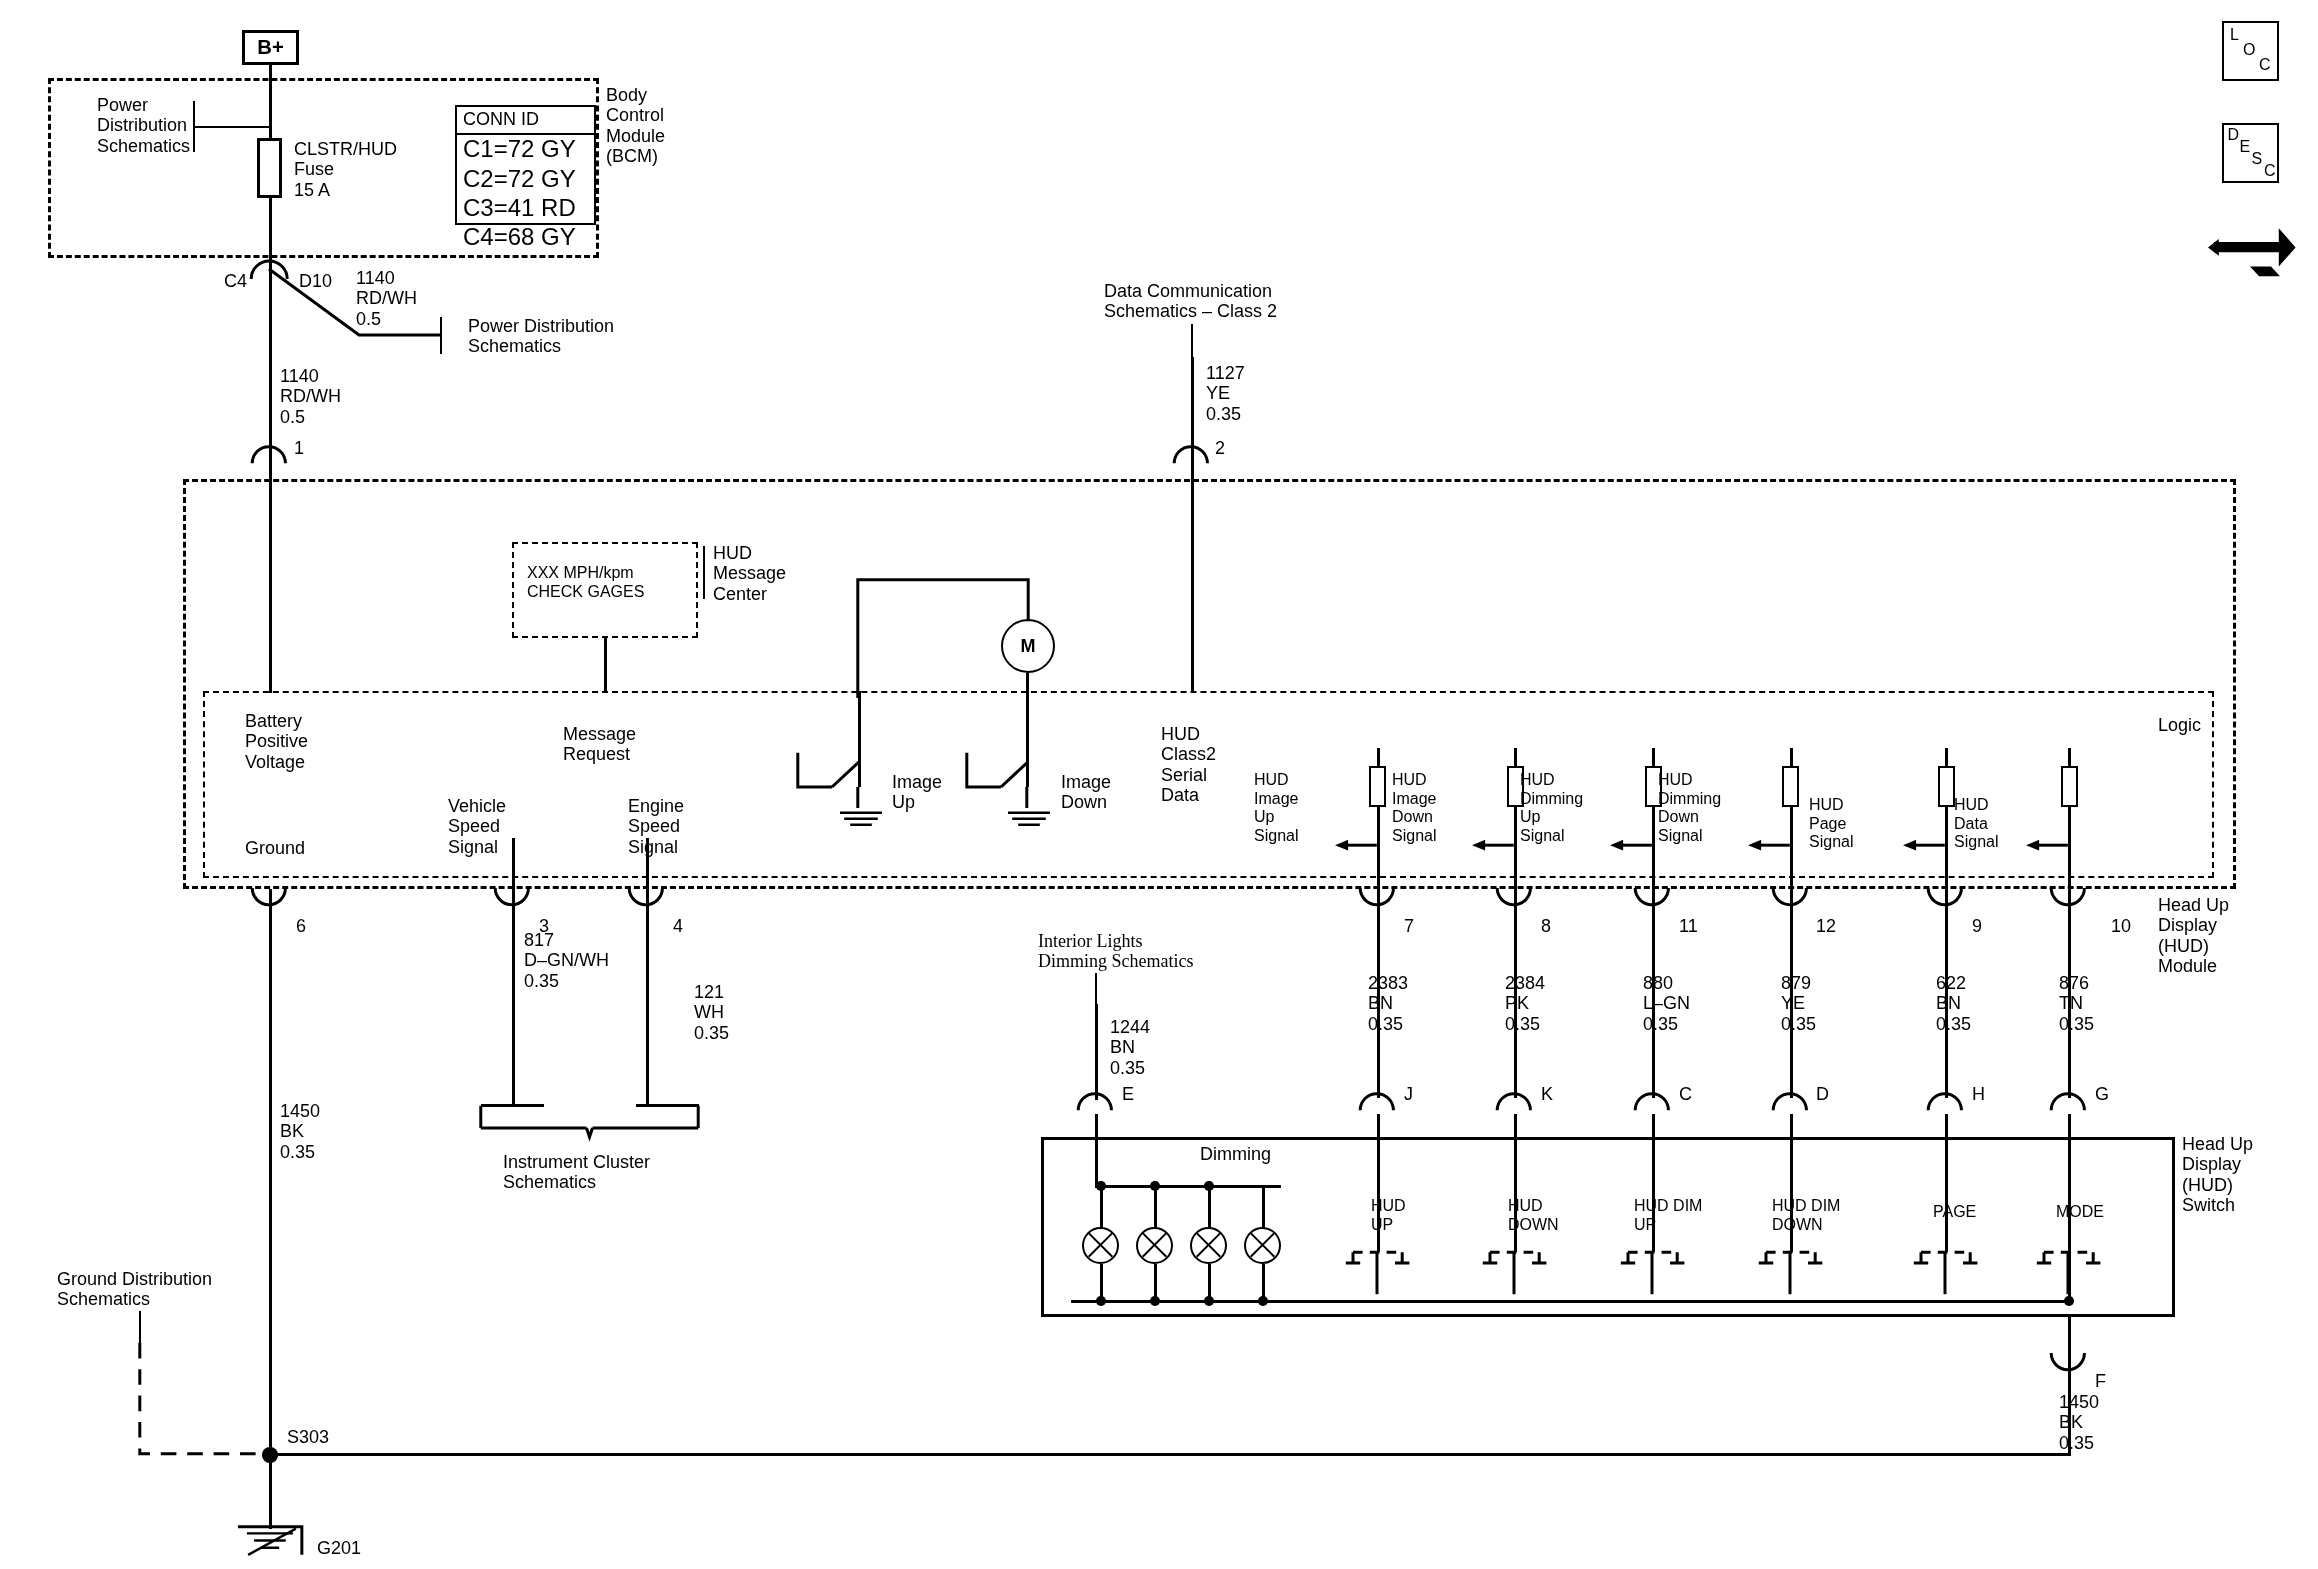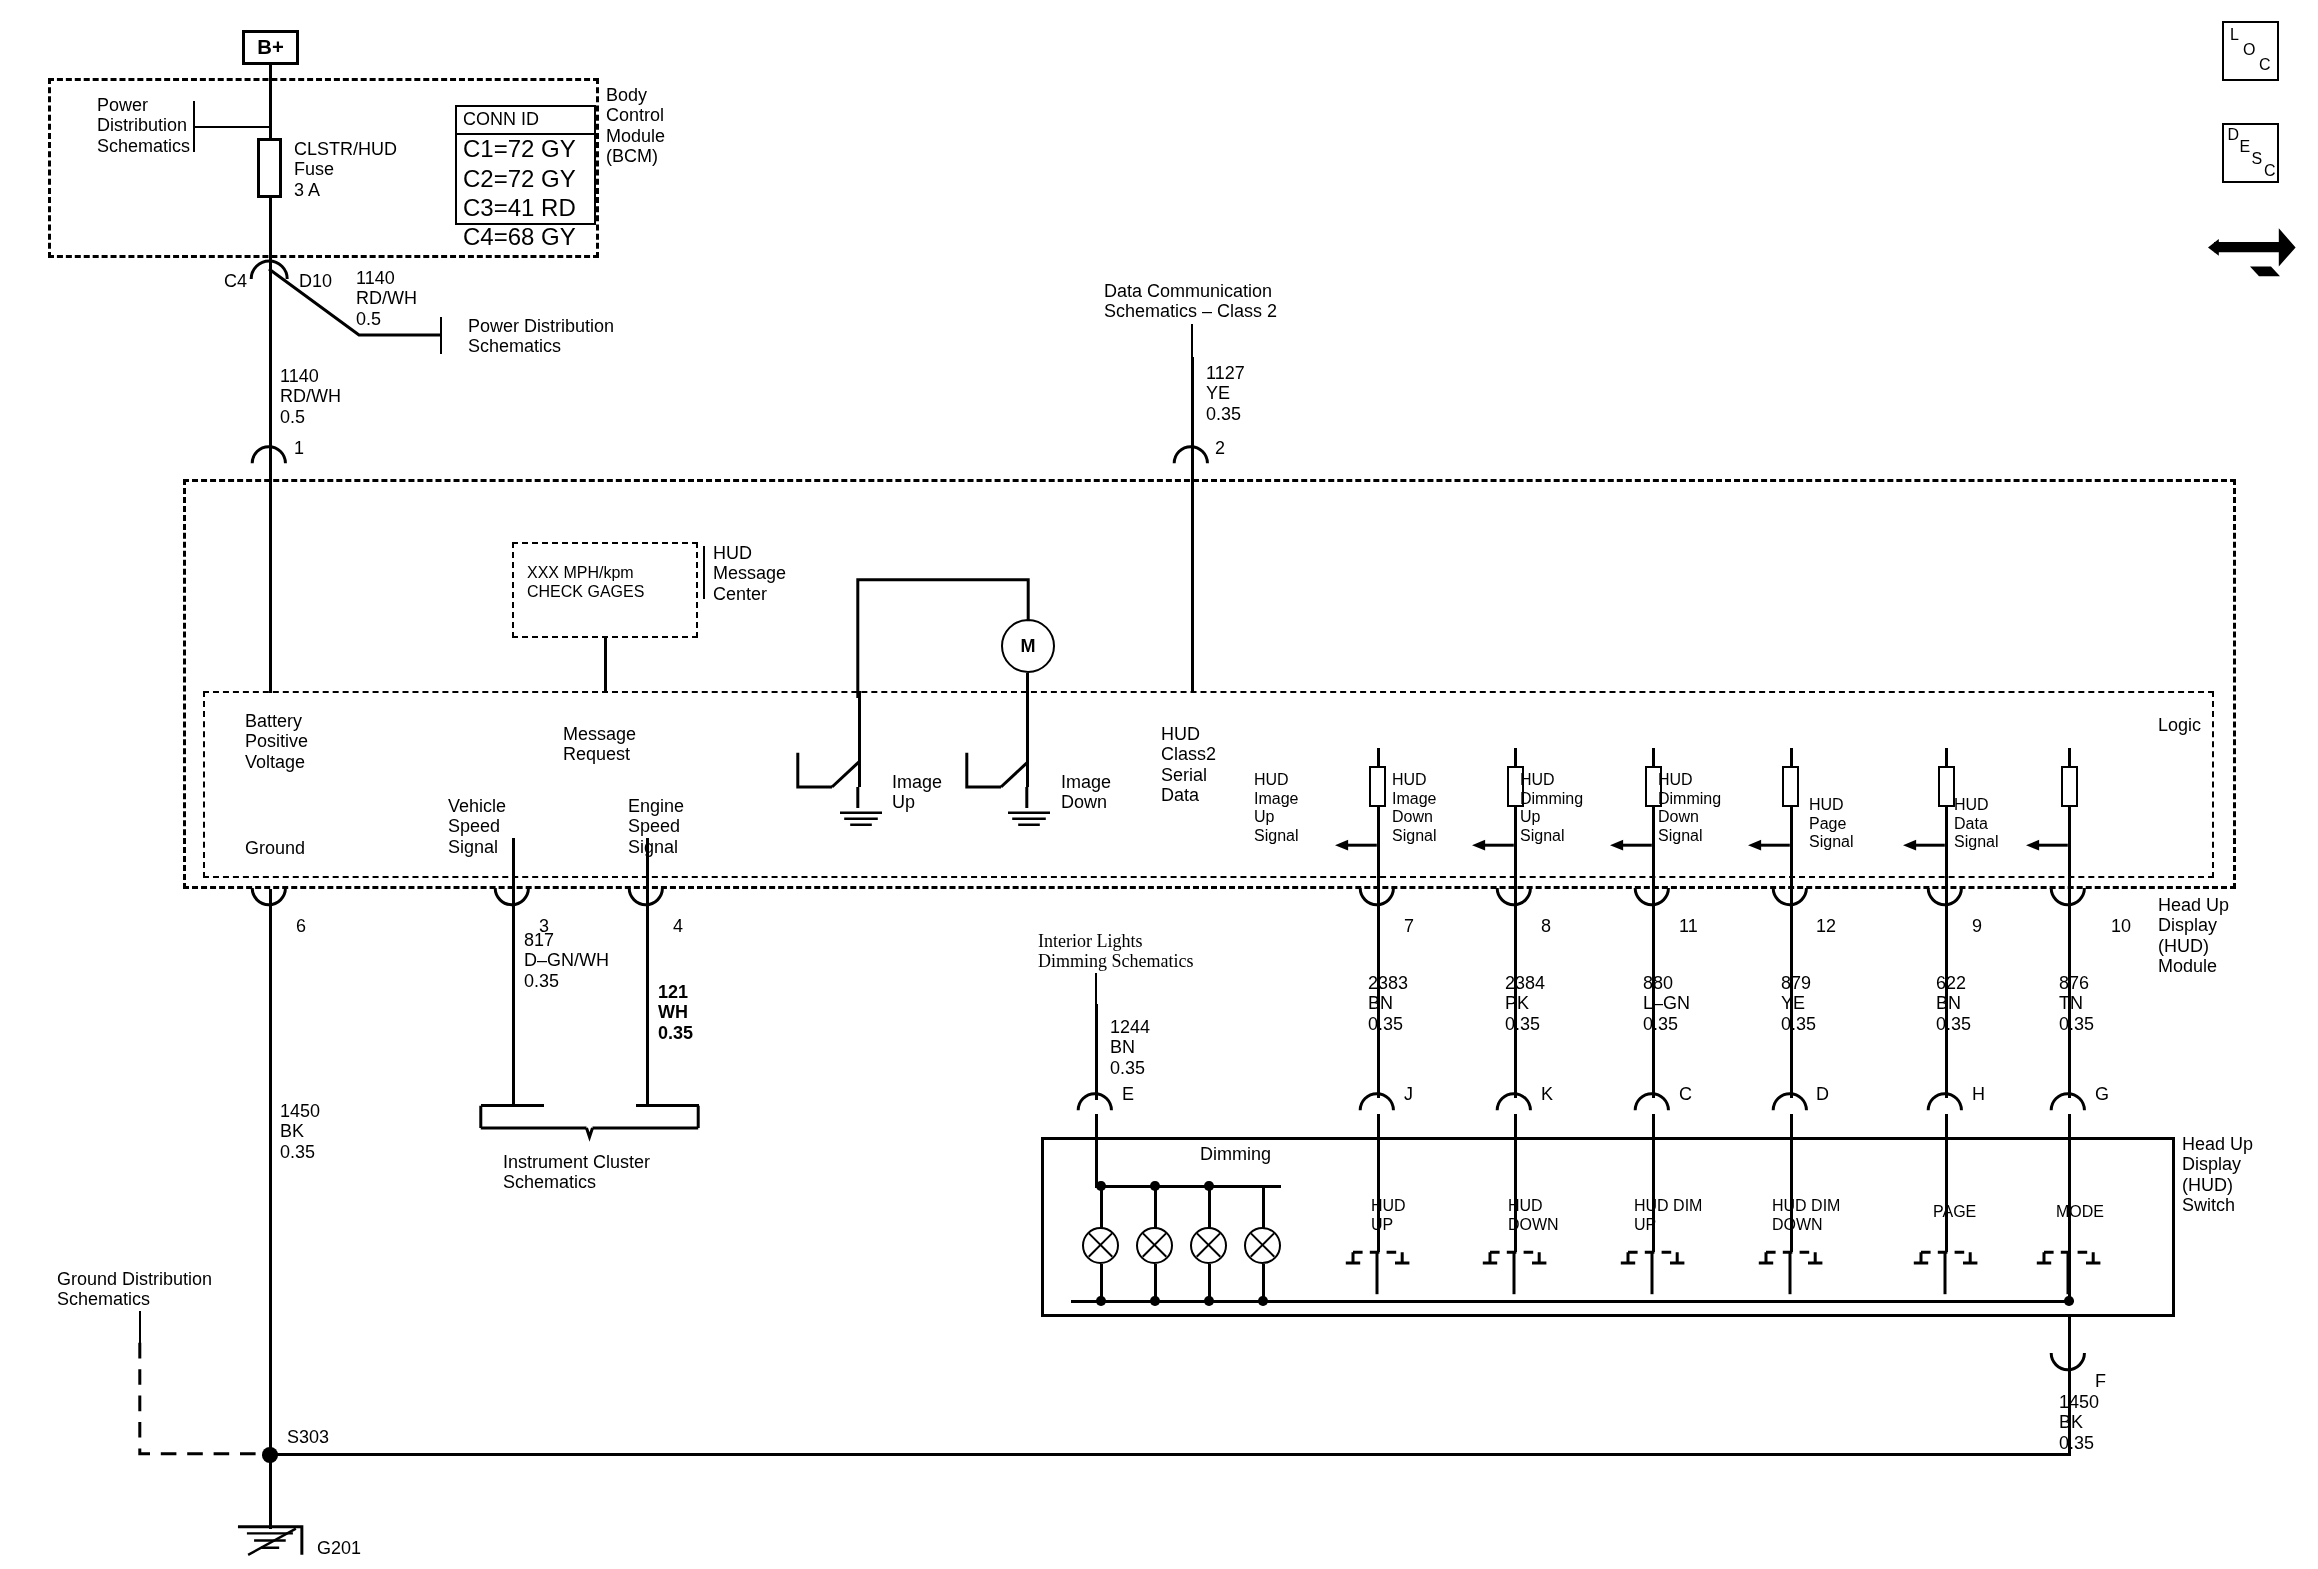--- a/index.html
+++ b/index.html
@@ -44,21 +44,21 @@
   <div class="t" style="left:97px;top:95px;white-space:pre-line;">Power
 Distribution
 Schematics</div>
 
   <div class="vl3" style="left:193px;top:101px;height:51px;"></div>
   <div class="hl3" style="left:193px;top:126px;width:77px;"></div>
 
   <div class="fuse" style="left:257px;top:138px;width:25px;height:60px;"></div>
   <div class="t" style="left:294px;top:139px;white-space:pre-line;">CLSTR/HUD
 Fuse
-3 A</div>
+15 A</div>
   <div class="vl" style="left:269px;top:198px;height:72px;"></div>
 
   <div class="conn-tbl" style="left:455px;top:105px;width:141px;height:120px;">
     <div class="conn-hdr">CONN ID</div>
     <div class="conn-row">C1=72 GY</div>
     <div class="conn-row">C2=72 GY</div>
     <div class="conn-row">C3=41 RD</div>
     <div class="conn-row">C4=68 GY</div>
   </div>
   <div class="t" style="left:606px;top:85px;white-space:pre-line;">Body
@@ -262,21 +262,21 @@
 
   <div class="vl" style="left:646px;top:838px;height:54px;"></div>
   <svg style="left:628px;top:885px;width:38px;height:24px;" viewBox="0 0 64 40" width="38" height="24">
     <path d="M2,5 A18,18 0 0 0 58,5" fill="none" stroke="#000" stroke-width="5"></path>
   </svg>
   <div class="t" style="left:673px;top:916px;">4</div>
   <div class="t" style="left:628px;top:796px;white-space:pre-line;">Engine
 Speed
 Signal</div>
   <div class="vl" style="left:646px;top:889px;height:215px;"></div>
-  <div class="t" style="left:658px;top:982px;white-space:pre-line;font-weight:bold;">121
+  <div class="t" style="left:694px;top:982px;white-space:pre-line;">121
 WH
 0.35</div>
 
   <svg style="left:479px;top:1104px;width:221px;height:36px;" viewBox="0 0 370 60" width="221" height="36">
     <path d="M3,3 L3,40 M3,40 L180,40 M367,3 L367,40 M367,40 L190,40" stroke="#000" stroke-width="5" fill="none"></path>
     <path d="M180,40 L185,55 L190,40" stroke="#000" stroke-width="5" fill="none"></path>
   </svg>
   <div class="hl" style="left:481px;top:1104px;width:63px;"></div>
   <div class="hl" style="left:636px;top:1104px;width:63px;"></div>
   <div class="t" style="left:503px;top:1152px;white-space:pre-line;">Instrument Cluster

